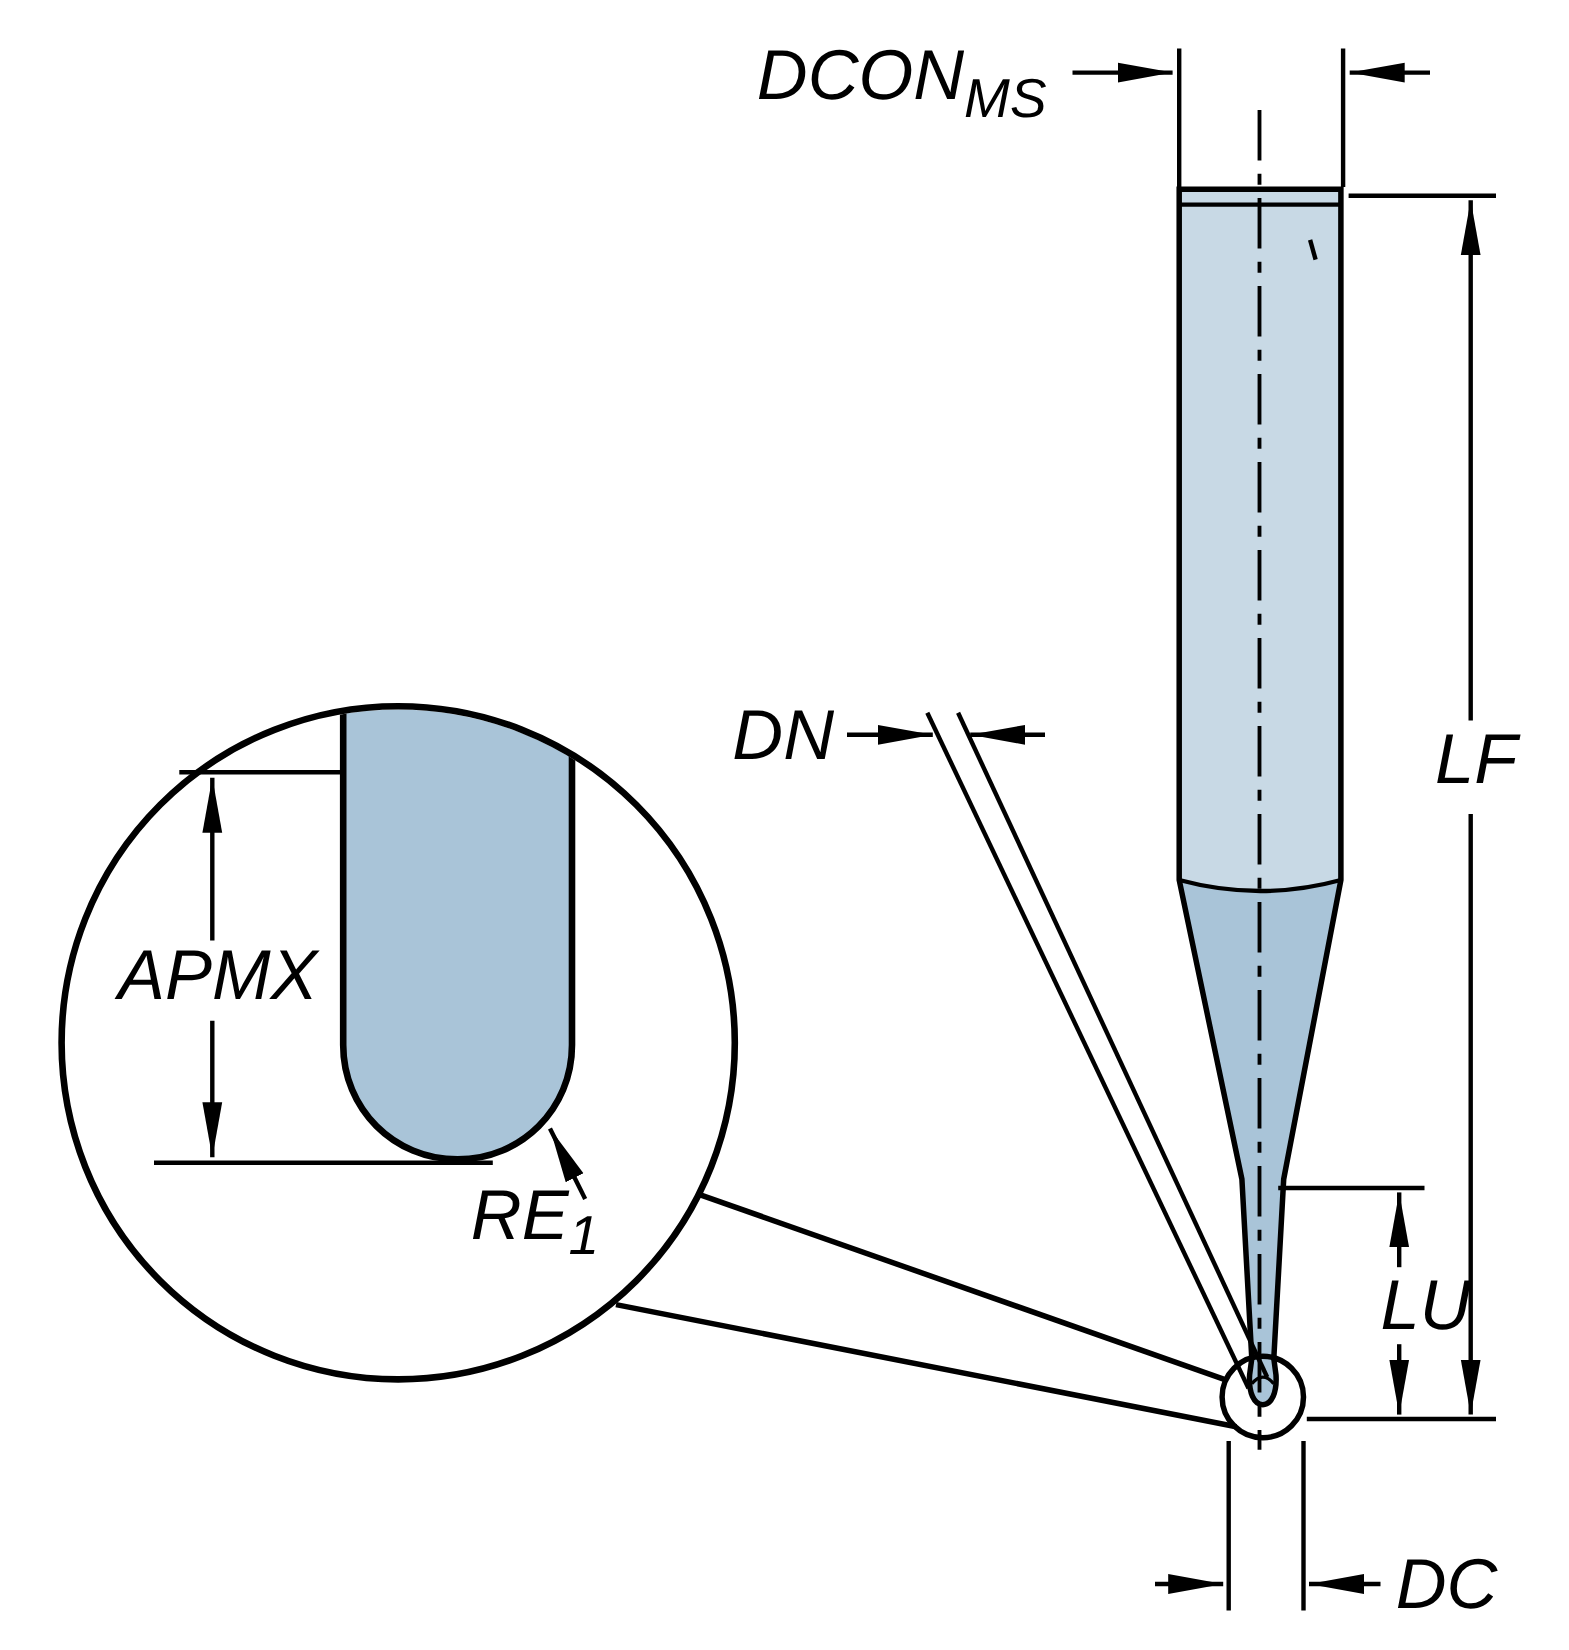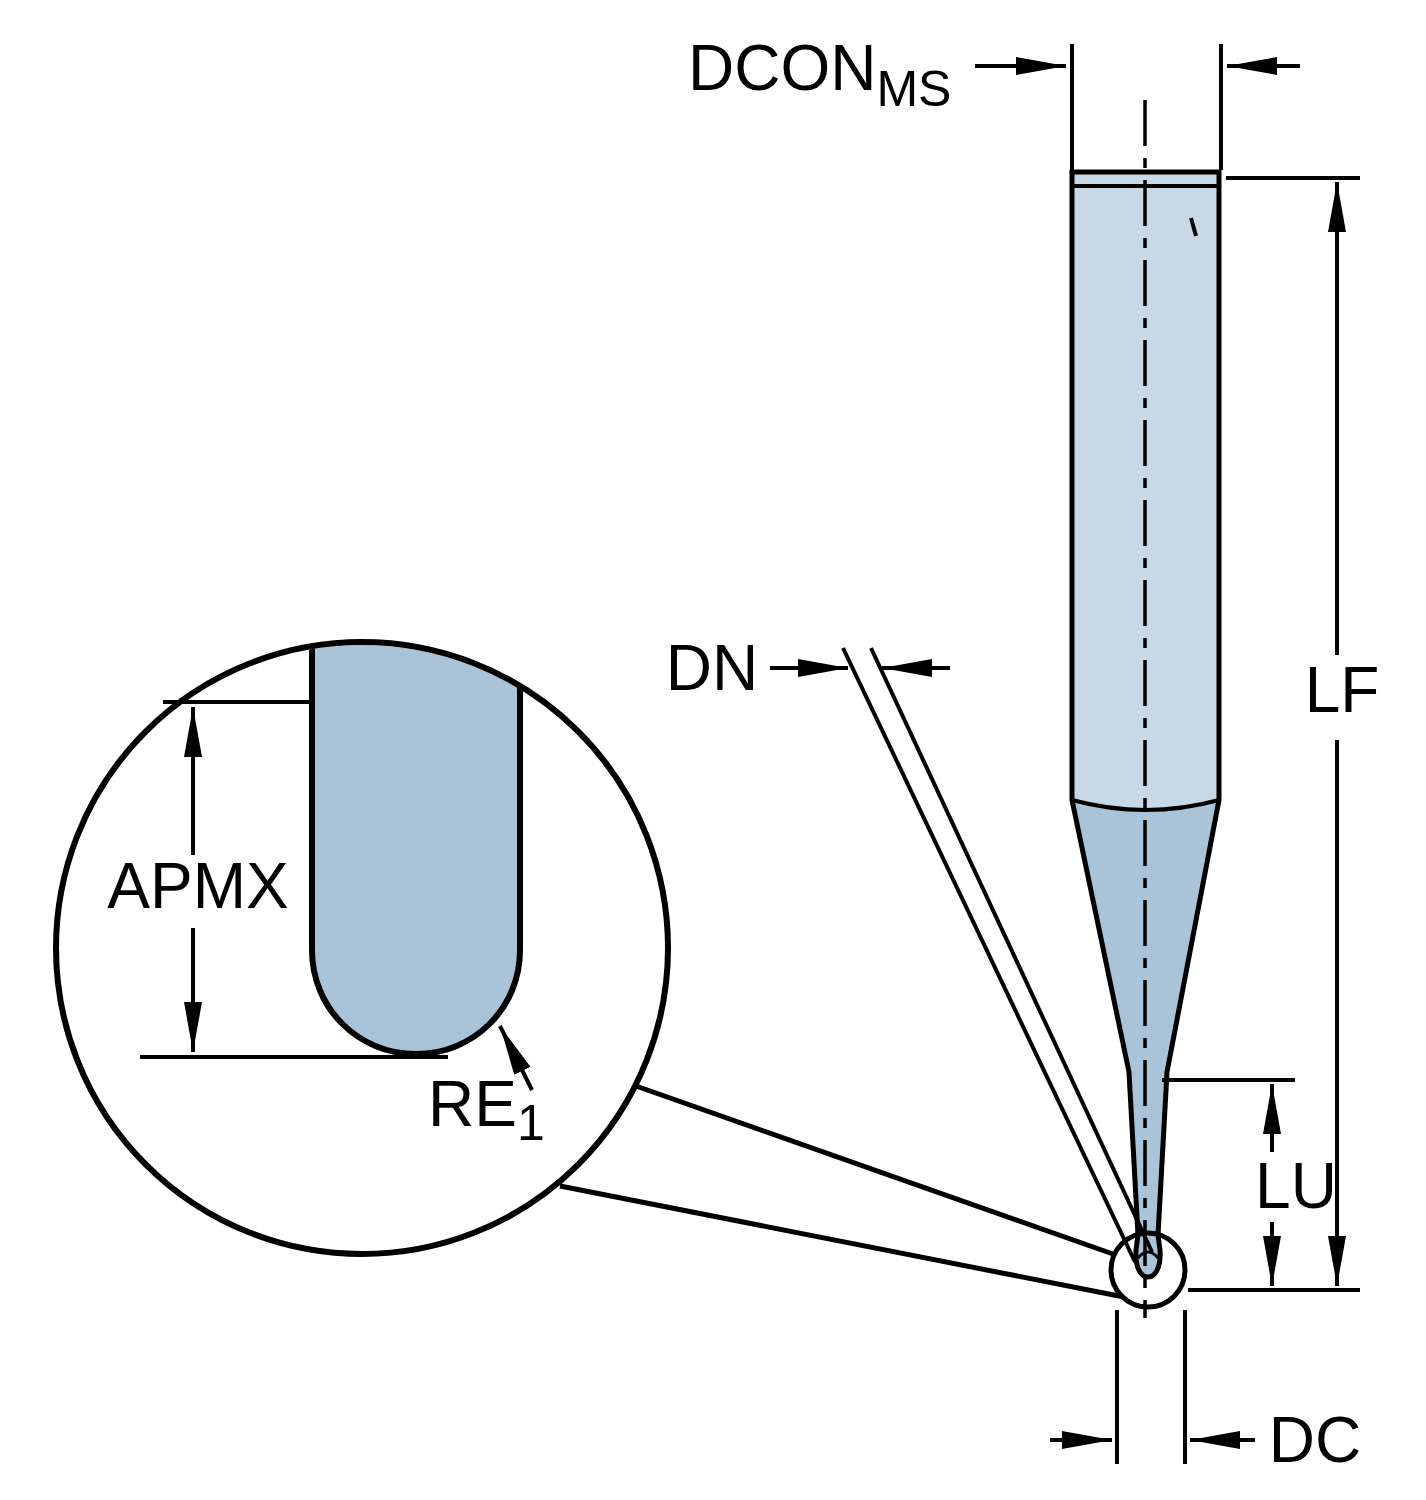--- a/index.html
+++ b/index.html
@@ -8,20 +8,21 @@
     background: #ffffff;
     width: 1426px;
     height: 1500px;
     overflow: hidden;
   }
   .stage {
     position: relative;
     width: 1426px;
     height: 1500px;
     background: #ffffff;
+    font-style: italic;
   }
   svg { display: block; }
   .lbl {
     font-family: "Liberation Sans", sans-serif;
     font-size: 64px;
     fill: #000000;
   }
   .sub {
     font-family: "Liberation Sans", sans-serif;
     font-size: 50px;

